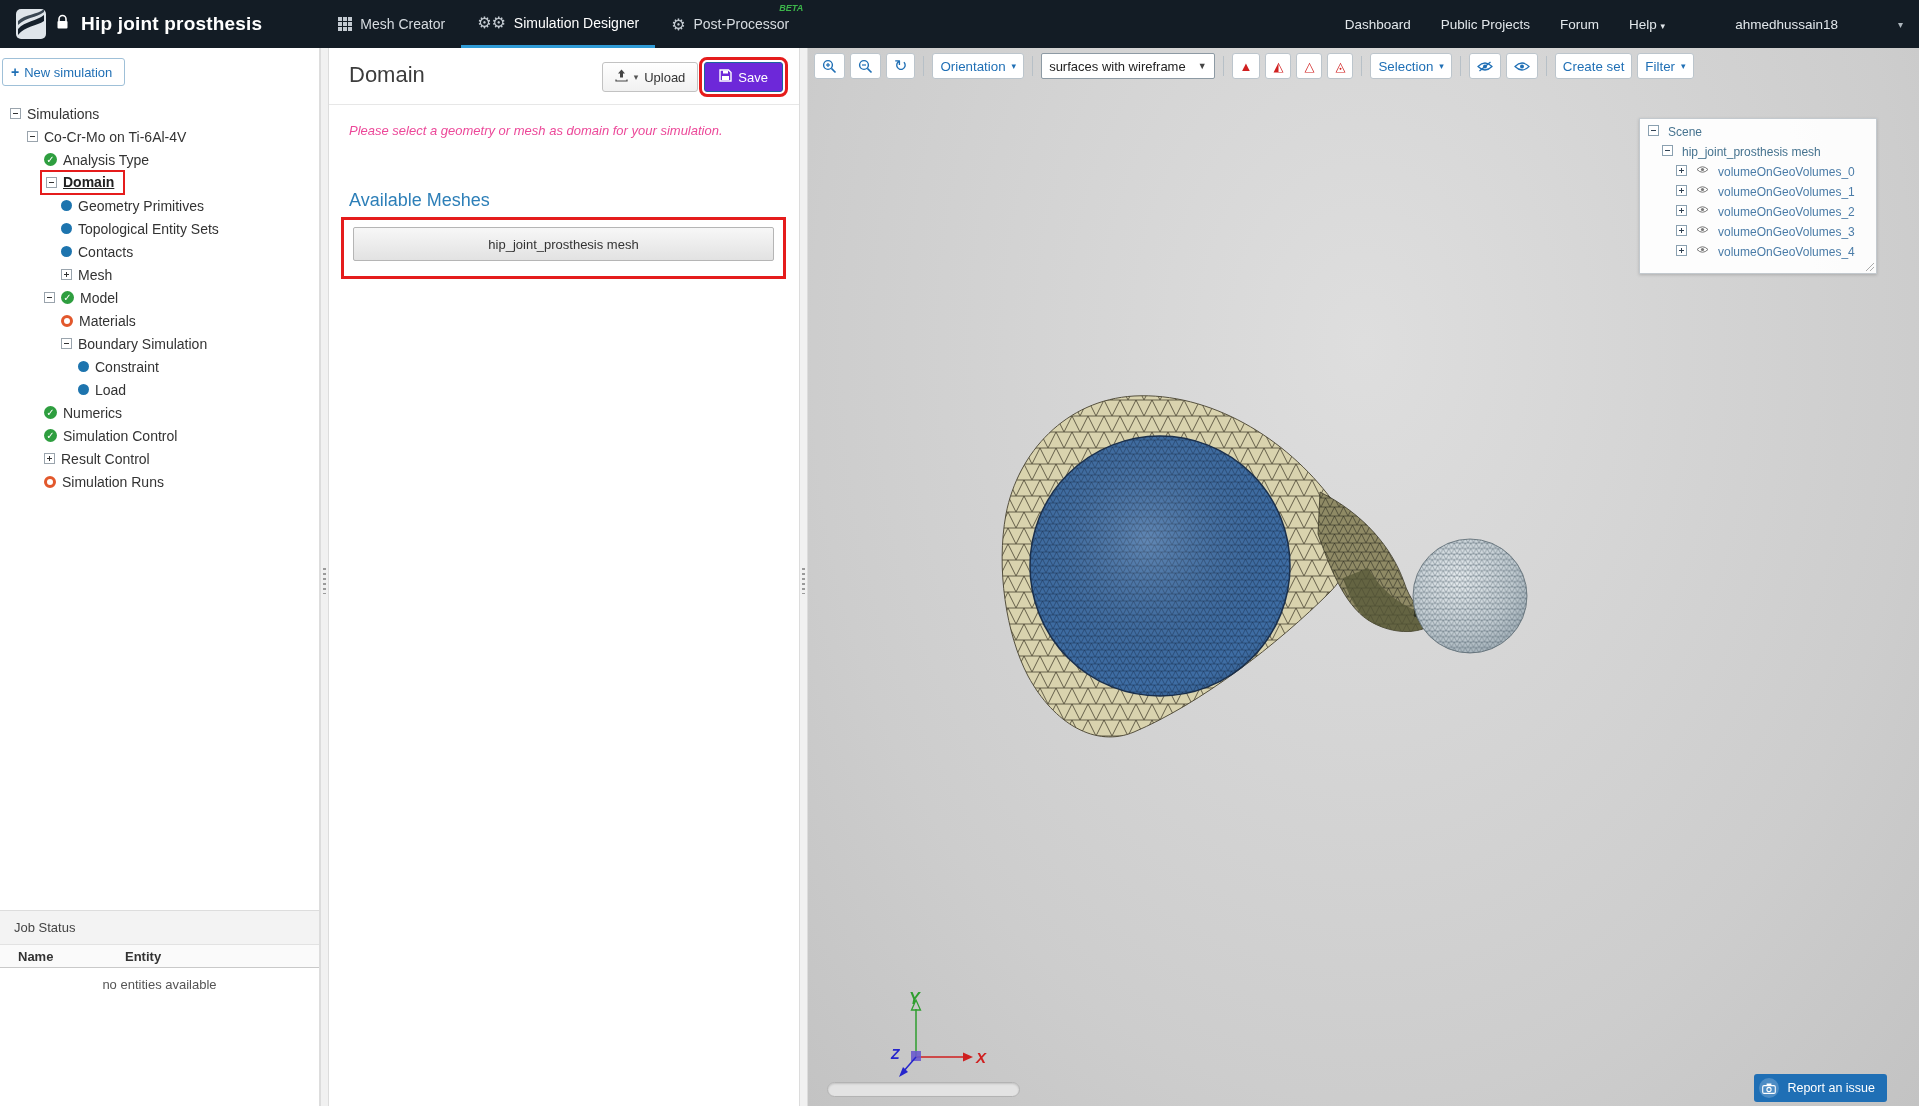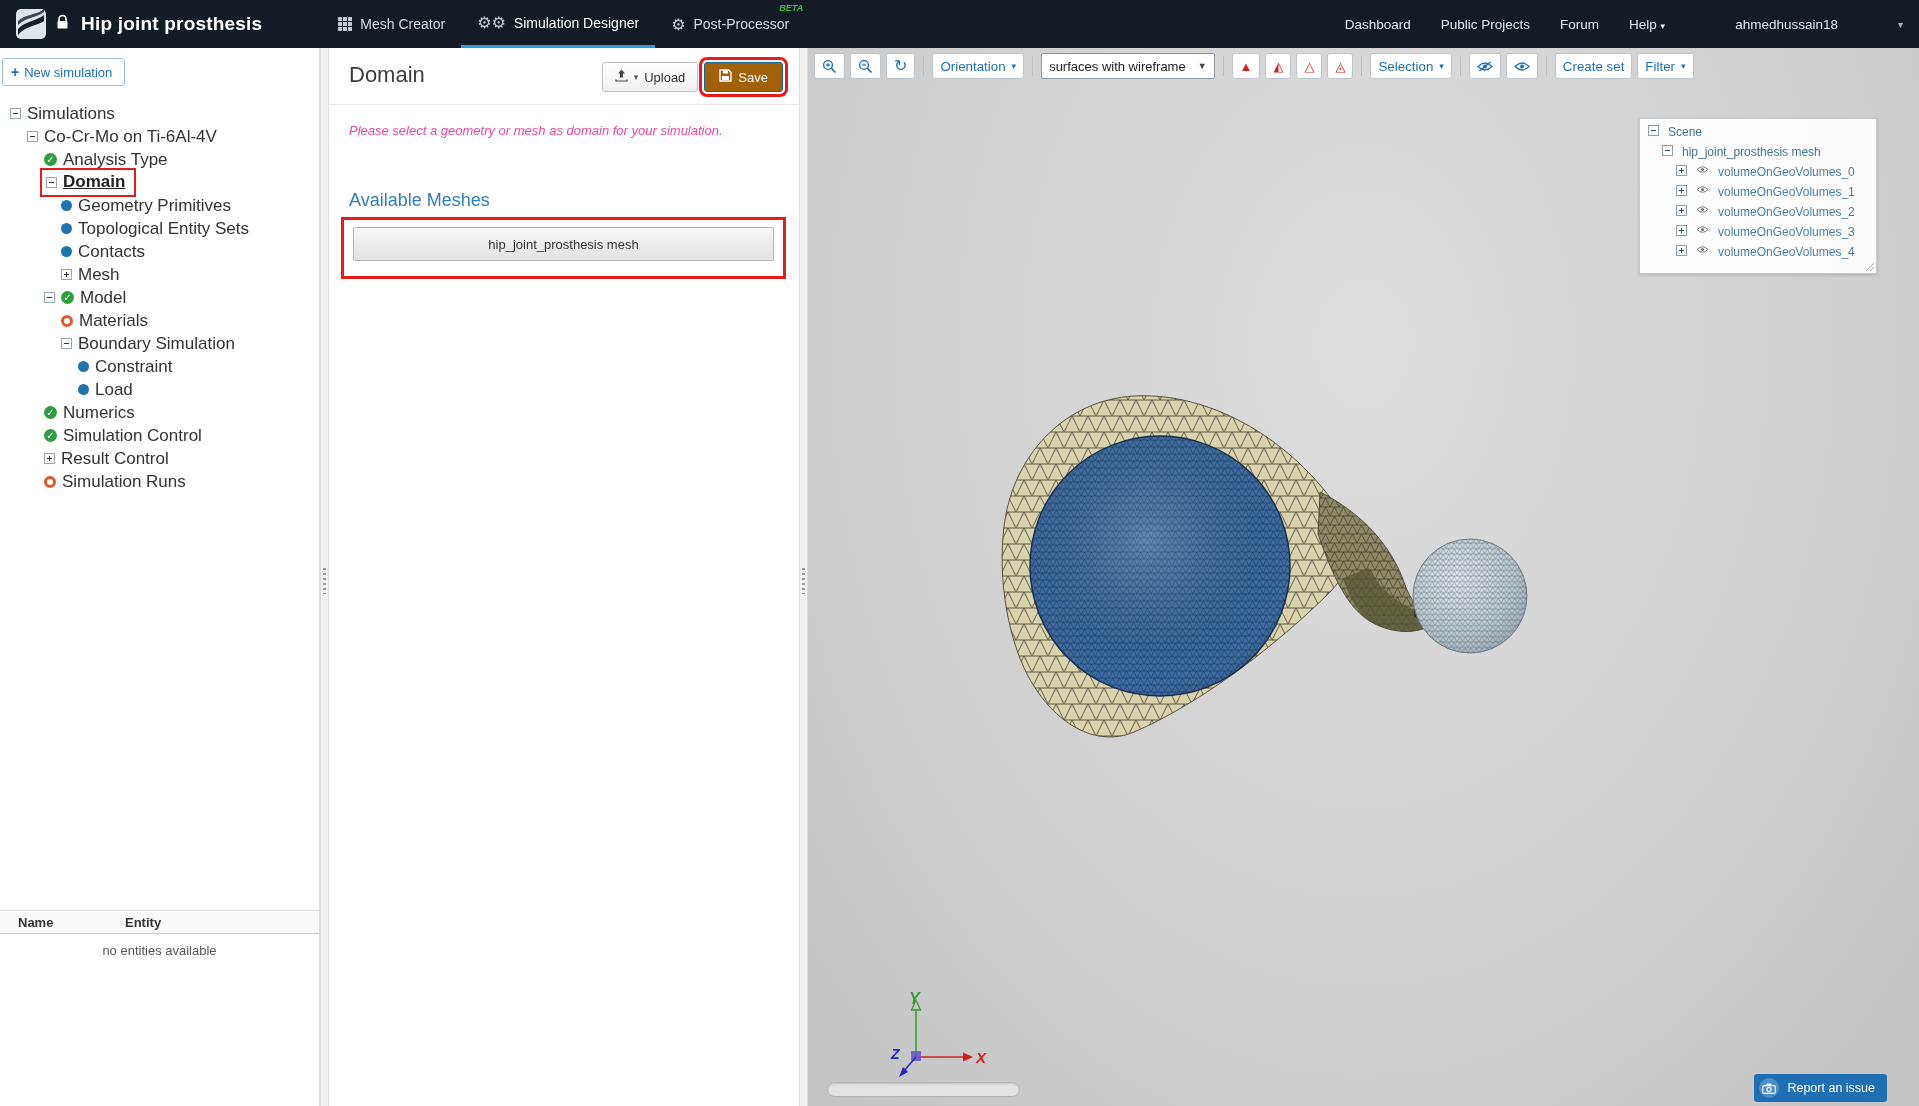--- a/index.html
+++ b/index.html
@@ -27,21 +27,21 @@
   .sidebar { position:absolute; left:0; top:48px; bottom:0; width:320px; background:#fff; border-right:1px solid #ddd; }
   .splitter { position:absolute; top:48px; bottom:0; width:9px; background:#f1f1f1; border-left:1px solid #dcdcdc; border-right:1px solid #dcdcdc; }
   .splitter .grip { position:absolute; top:520px; left:2px; width:3px; height:26px; background:repeating-linear-gradient(#9a9a9a 0 2px, transparent 2px 5px); }
   .sp1 { left:320px; } .sp2 { left:799px; }
   .panel { position:absolute; left:329px; top:48px; bottom:0; width:470px; background:#fff; }
   .viewer { position:absolute; left:808px; top:48px; right:0; bottom:0; background:radial-gradient(ellipse at 50% 28%, #dedede 0%, #cdcdcd 70%, #c3c3c3 100%); }
 
   
   .newsim { margin:10px 0 0 2px; display:inline-flex; align-items:center; gap:5px; border:1px solid #9fc0d8; color:#1f6fb5; background:#fff; font-size:13px; padding:5px 12px 5px 8px; border-radius:3px; cursor:pointer; }
   .newsim .plus { font-size:14px; font-weight:700; }
-  .tree { margin-top:16px; font-size:17px; color:#333; }
+  .tree { margin-top:16px; font-size:14px; color:#333; }
   .trow { display:flex; align-items:center; gap:6px; height:23px; padding-left:calc(10px + var(--lvl)*17px); cursor:pointer; }
   .exp { width:11px; height:11px; border:1px solid #9aa4ad; background:#fff; position:relative; flex:none; }
   .exp::before { content:""; position:absolute; left:2px; right:2px; top:4px; height:1px; background:#333; }
   .exp.plus::after { content:""; position:absolute; top:2px; bottom:2px; left:4px; width:1px; background:#333; }
   .st-check { width:13px; height:13px; border-radius:50%; background:#2e9e3f; flex:none; color:#fff; font-size:10px; line-height:13px; text-align:center; }
   .st-check::after { content:"✓"; }
   .st-dot { width:11px; height:11px; border-radius:50%; background:#1d74ae; flex:none; }
   .st-ring { width:12px; height:12px; border-radius:50%; border:3px solid #e2582c; background:#fff; flex:none; }
   .domain-annot { display:inline-flex; align-items:center; gap:6px; border:2px solid #e51c1c; padding:2px 9px 3px 4px; margin-left:-4px; }
   .domain-lbl { font-weight:700; text-decoration:underline; color:#222; }
@@ -51,21 +51,21 @@
   .js-cols { display:flex; height:23px; align-items:center; background:#fafafa; border-bottom:1px solid #c9c9c9; font-size:13px; font-weight:700; color:#333; }
   .js-cols .c1 { padding-left:18px; width:125px; }
   .js-empty { text-align:center; font-size:13px; color:#555; padding-top:9px; }
 
   
   .panel-head { display:flex; justify-content:space-between; align-items:flex-start; padding:14px 16px 12px 20px; border-bottom:1px solid #e7e7e7; }
   .panel-title { font-size:22px; color:#3c3c3c; font-weight:500; }
   .head-btns { display:flex; gap:6px; }
   .btn-upload { display:inline-flex; align-items:center; gap:6px; border:1px solid #c2c2c2; background:linear-gradient(#fff,#f1f1f1); color:#333; font-size:13px; padding:6px 12px; border-radius:3px; cursor:pointer; }
   .btn-upload .car { font-size:9px; color:#555; }
-  .btn-save { display:inline-flex; align-items:center; gap:6px; background:#a16207; border:1px solid #1a63a0; color:#fff; font-size:13px; padding:6px 14px; border-radius:3px; cursor:pointer; outline:3px solid #e51c1c; outline-offset:2px; }
+  .btn-save { display:inline-flex; align-items:center; gap:6px; background:#6d28d9; border:1px solid #1a63a0; color:#fff; font-size:13px; padding:6px 14px; border-radius:3px; cursor:pointer; outline:3px solid #e51c1c; outline-offset:2px; }
   .panel-desc { font-style:italic; font-size:13px; color:#ec4899; margin:18px 20px 0 20px; }
   .sec-title { font-size:18px; color:#2d7fb8; font-weight:500; margin:52px 20px 4px 20px; }
   .mesh-annot { margin:6px 13px 0 12px; border:3px solid #e51c1c; padding:7px 9px 15px 9px; }
   .mesh-btn { width:100%; height:34px; background:linear-gradient(#f7f7f7,#e2e2e2); border:1px solid #b5b5b5; border-radius:2px; font-size:13px; color:#333; cursor:pointer; font-family:inherit; }
 
   
   .vtoolbar { position:absolute; top:5px; left:6px; display:flex; align-items:center; gap:5px; font-size:13px; z-index:5; }
   .vbtn { height:26px; min-width:26px; display:inline-flex; align-items:center; justify-content:center; gap:6px; background:#fff; border:1px solid #bcc5cc; border-radius:3px; color:#1f6fb5; padding:0 7px; cursor:pointer; }
   .vbtn .car { font-size:9px; }
   .vsep { width:1px; height:20px; background:#b7c0c7; margin:0 3px; }
@@ -219,20 +219,21 @@
         <span class="exp plus"></span>
         <span>Result Control</span>
       </div>
     <div class="trow" style="--lvl:2">
         <span class="st-ring"></span>
         <span>Simulation Runs</span>
       </div>
   </div>
 
   <div class="jobstatus">
+    <div class="js-head">Job Status</div>
     <div class="js-cols">
       <span class="c1">Name</span>
       <span>Entity</span>
     </div>
     <div class="js-empty">no entities available</div>
   </div>
 </div>
 
 <div class="splitter sp1">
     <span class="grip"></span>

